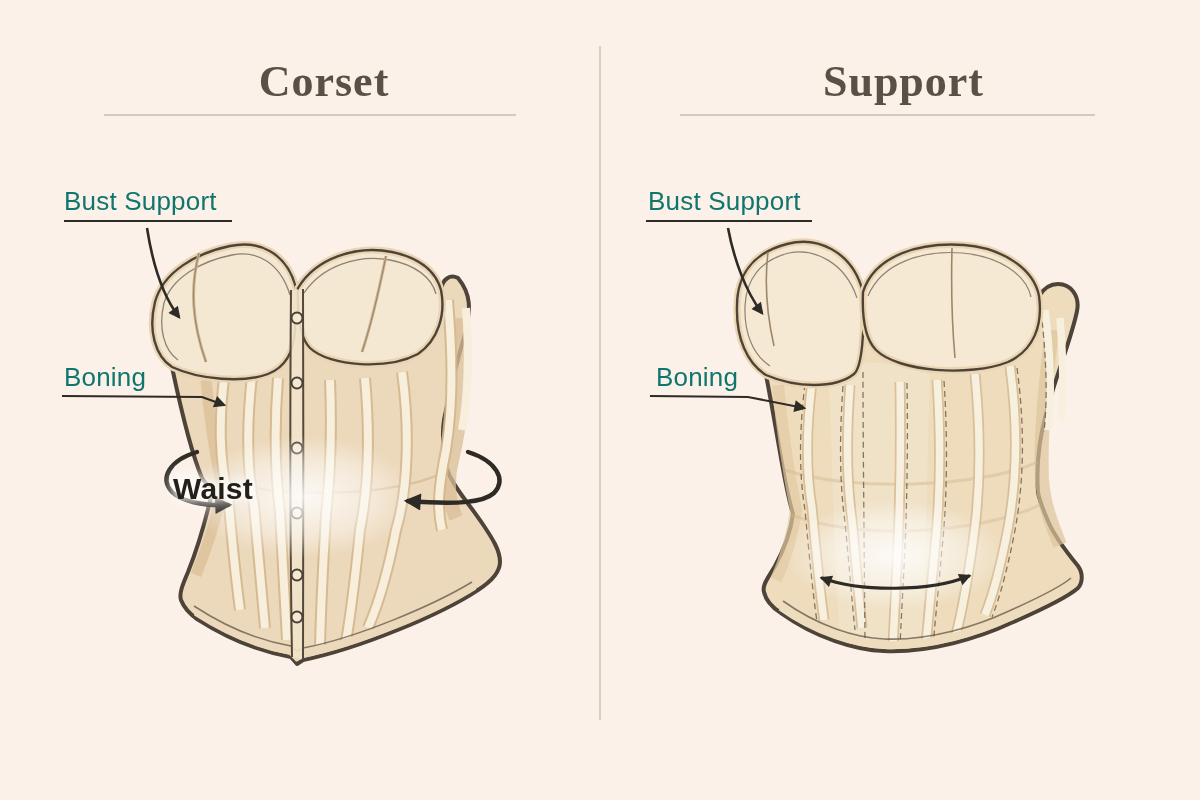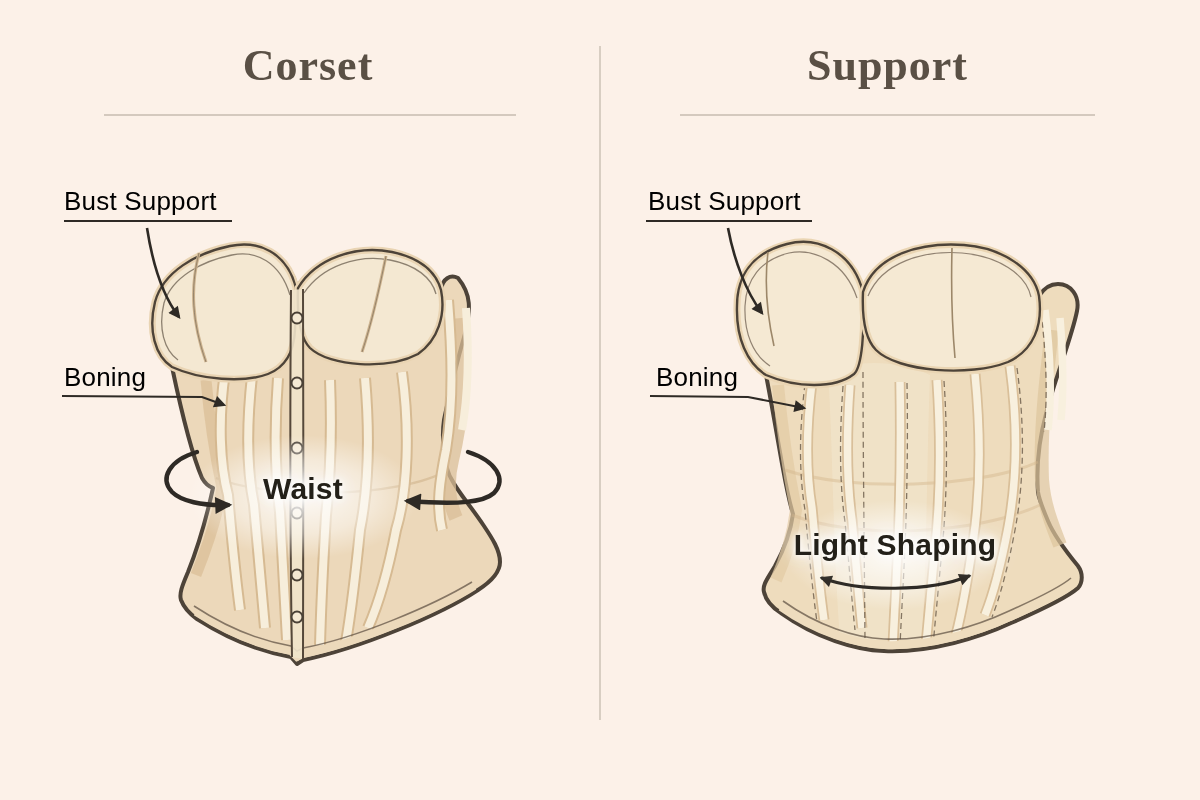--- a/index.html
+++ b/index.html
@@ -7,39 +7,39 @@
     position:relative;width:1200px;height:800px;overflow:hidden;
     background:#fcf1e8;
     font-family:"Liberation Sans","DejaVu Sans",sans-serif;
   }
   .panel{position:absolute;top:0;width:600px;height:800px;}
   .panel.left{left:0;}
   .panel.right{left:600px;}
   .panel svg{position:absolute;left:0;top:0;}
 
   .panel-title{
-    position:absolute;top:40px;margin:0;text-align:center;
+    position:absolute;top:40px;margin:16px;text-align:center;
     font-family:"Liberation Serif","DejaVu Serif",serif;
     font-weight:bold;font-size:44px;letter-spacing:1px;color:#5a5045;
   }
   .panel.left  .panel-title{left:100px;width:416px;}
   .panel.right .panel-title{left:80px;width:415px;}
   .title-rule{position:absolute;top:114px;height:2px;background:#cdc2b6;opacity:.85;}
   .panel.left  .title-rule{left:104px;width:412px;}
   .panel.right .title-rule{left:80px;width:415px;}
 
   .divider{position:absolute;left:599px;top:46px;width:2px;height:674px;background:#d8cec2;}
 
   .callout{
-    position:absolute;font-size:26px;color:#000000;white-space:nowrap;
+    position:absolute;font-size:26px;color:#0f766e;white-space:nowrap;
     letter-spacing:.2px;
   }
 
   .center-note{
-    position:absolute;text-align:center;color:#232019;
+    position:absolute;color:#232019;
     font-size:30px;font-weight:600;line-height:33px;letter-spacing:.2px;
     text-shadow:0 0 6px #ffffff,0 0 12px #ffffff,0 0 20px rgba(255,255,255,.95),0 0 28px rgba(255,255,255,.8);
   }
   .note-waist{left:173px;top:472px;width:260px;}
   .note-shaping{left:172px;top:528px;width:246px;}
 </style>
 </head>
 <body>
 
 <div class="stage">
@@ -274,16 +274,15 @@
         <path d="M 50,396 L 148,397 L 204,408" stroke-width="2" marker-end="url(#ahR)"></path>
         <path d="M 222,578 C 260,592 330,592 369,576" stroke-width="3" stroke-linecap="round" marker-start="url(#ahR)" marker-end="url(#ahR)"></path>
       </g>
     </svg>
 
     <h2 class="panel-title">Support</h2>
     <div class="title-rule"></div>
 
     <div class="callout" style="left:48px;top:186px;">Bust Support</div>
     <div class="callout" style="left:56px;top:362px;">Boning</div>
-    <div class="center-note note-shaping">Light Shaping</div>
   </section>
 
 </div>
 
 </body></html>

